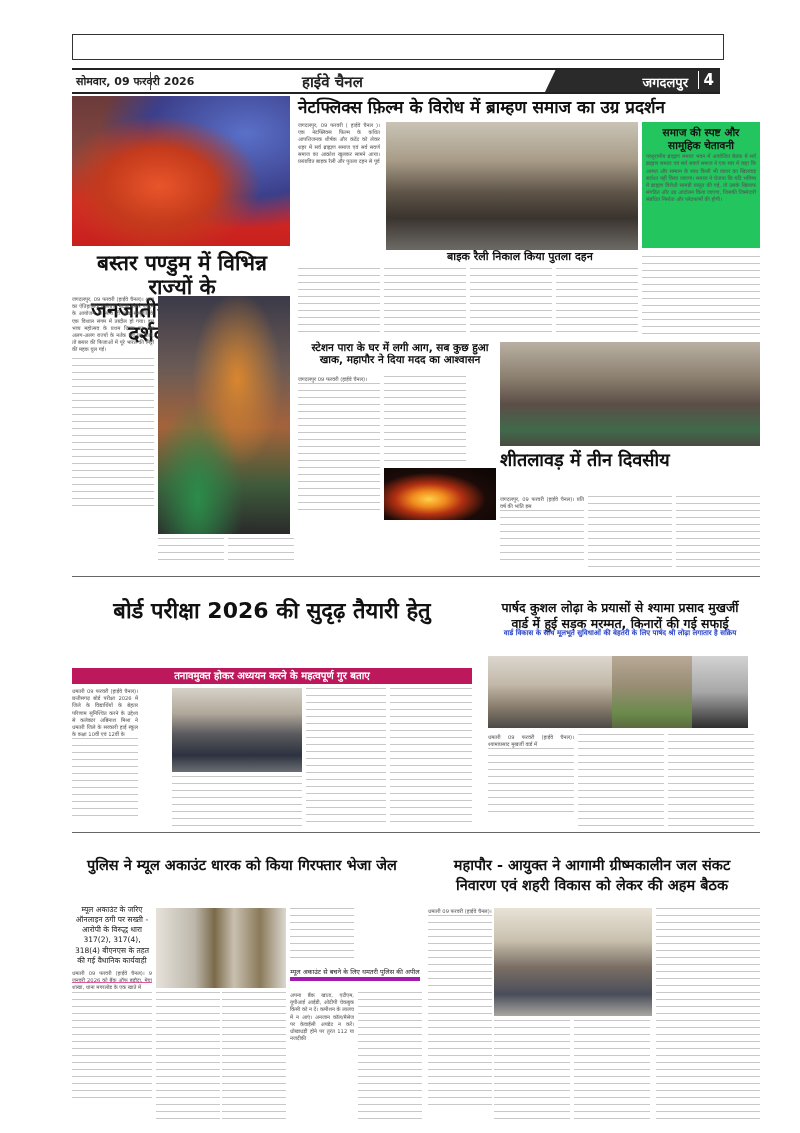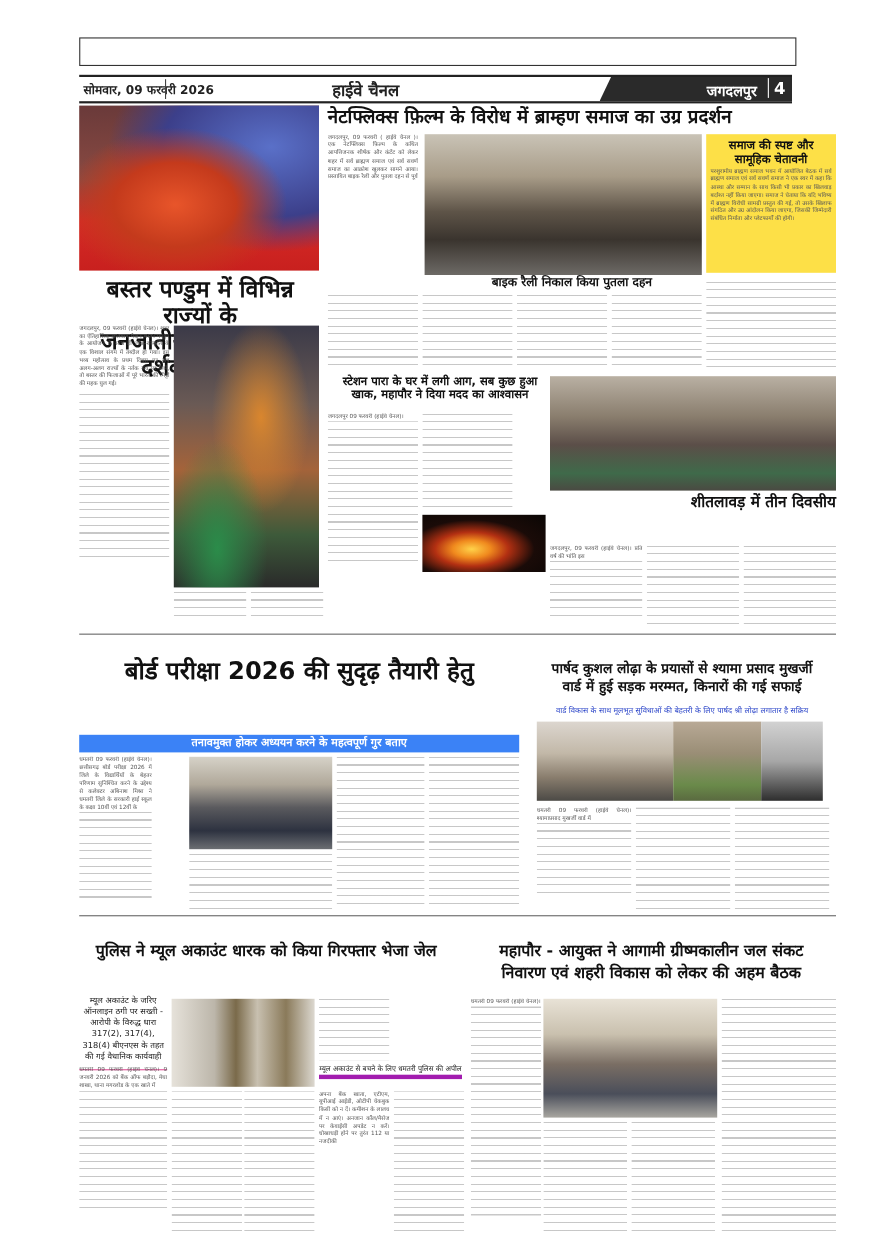--- a/index.html
+++ b/index.html
@@ -10,22 +10,22 @@
   .mast .date{position:absolute;left:4px;top:3px;font-size:11px;font-weight:bold;color:#222;}
   .mast .sep{position:absolute;left:78px;top:2px;width:1px;height:18px;background:#444;}
   .mast .brand{position:absolute;left:230px;top:1px;font-size:15px;font-weight:bold;color:#222;}
   .mast .cityband{position:absolute;right:0;top:0;width:175px;height:22px;background:#2a2a2a;clip-path:polygon(6% 0,100% 0,100% 100%,0 100%);}
   .mast .city{position:absolute;right:32px;top:3px;font-size:13px;font-weight:bold;color:#fff;}
   .mast .pg{position:absolute;right:6px;top:1px;font-size:15px;font-weight:bold;color:#fff;border-left:1px solid #fff;padding-left:5px;}
   .photo{overflow:hidden;}
   .h1{font-weight:bold;color:#111;line-height:1.12;}
   .body-col{font-size:5.2px;line-height:7.2px;color:#555;text-align:justify;overflow:hidden;}
   .lines{width:100%;height:100%;background:repeating-linear-gradient(to bottom,#9a9a9a 0,#9a9a9a 1px,transparent 1px,transparent 7px);opacity:.55;}
-  .box-tan{background:#fde047;}
-  .redband{background:#3b82f6;color:#fff;text-align:center;font-weight:bold;}
+  .box-tan{background:#22c55e;}
+  .redband{background:#be185d;color:#fff;text-align:center;font-weight:bold;}
   .rule{background:#666;height:1px;}
 </style>
 </head>
 <body>
 
 <div class="abs topbox"></div>
 
 <div class="abs mast">
   <span class="date">सोमवार, 09 फरवरी 2026</span>
   <span class="sep"></span>
@@ -103,21 +103,21 @@
 </div>
 <div class="abs body-col" style="left:384px;top:376px;width:82px;height:90px;">
     <div class="lines"></div>
   </div>
 <div class="abs photo" style="left:384px;top:468px;width:112px;height:52px;background:
      radial-gradient(ellipse at 40% 60%,#ffd24a 0,#f08a1e 18%,#b33012 35%,#1a0b08 60%,#0a0604 100%);"></div>
 
 <div class="abs photo" style="left:500px;top:342px;width:260px;height:104px;background:
      linear-gradient(to bottom,#b9b0a3 0%,#8a7e6e 35%,#5b4e48 60%,#3f6a4a 85%,#4a4a42 100%);"></div>
 
-<div class="abs h1" style="left:500px;top:450px;width:260px;font-size:14px;text-align:right;">
+<div class="abs h1" style="left:500px;top:450px;width:260px;font-size:18px;text-align:left;">
   <div>शीतलावड़ में तीन दिवसीय</div>
 </div>
 <div class="abs body-col" style="left:500px;top:496px;width:84px;height:72px;">
   <span>जगदलपुर, 09 फरवरी (हाईवे चैनल)। प्रति वर्ष की भांति इस</span>
   <div class="lines" style="height:56px;"></div>
 </div>
 <div class="abs body-col" style="left:588px;top:496px;width:84px;height:72px;">
     <div class="lines"></div>
   </div>
 <div class="abs body-col" style="left:676px;top:496px;width:84px;height:72px;">
@@ -143,41 +143,41 @@
     <div class="lines"></div>
   </div>
 <div class="abs body-col" style="left:390px;top:688px;width:82px;height:140px;">
     <div class="lines"></div>
   </div>
 
 <div class="abs h1" style="left:480px;top:600px;width:280px;font-size:12.5px;text-align:center;line-height:1.25;">
   <div>पार्षद कुशल लोढ़ा के प्रयासों से श्यामा प्रसाद मुखर्जी</div>
   <div>वार्ड में हुई सड़क मरम्मत, किनारों की गई सफाई</div>
 </div>
-<div class="abs" style="left:480px;top:641px;width:280px;font-size:7px;color:#2a44c8;text-align:center;white-space:nowrap;font-weight:normal;">वार्ड विकास के साथ मूलभूत सुविधाओं की बेहतरी के लिए पार्षद श्री लोढ़ा लगातार है सक्रिय</div>
+<div class="abs" style="left:480px;top:628px;width:280px;font-size:7px;color:#2a44c8;text-align:center;white-space:nowrap;font-weight:bold;">वार्ड विकास के साथ मूलभूत सुविधाओं की बेहतरी के लिए पार्षद श्री लोढ़ा लगातार है सक्रिय</div>
 <div class="abs photo" style="left:488px;top:656px;width:124px;height:72px;background:linear-gradient(to bottom,#dcd6cf 0%,#c2b8a8 40%,#8a7e6e 70%,#4c4a46 100%);"></div>
 <div class="abs photo" style="left:612px;top:656px;width:80px;height:72px;background:linear-gradient(to bottom,#b8a996 0%,#9a8e76 40%,#6a8a4a 80%,#5a6a40 100%);"></div>
 <div class="abs photo" style="left:692px;top:656px;width:56px;height:72px;background:linear-gradient(to bottom,#d2d2d2 0%,#a7a7a7 50%,#2e2e2e 100%);"></div>
 <div class="abs body-col" style="left:488px;top:734px;width:86px;height:94px;">
   <span>धमतरी 09 फरवरी (हाईवे चैनल)। श्यामाप्रसाद मुखर्जी वार्ड में</span>
   <div class="lines" style="height:70px;"></div>
 </div>
 <div class="abs body-col" style="left:578px;top:734px;width:86px;height:94px;">
     <div class="lines"></div>
   </div>
 <div class="abs body-col" style="left:668px;top:734px;width:86px;height:94px;">
     <div class="lines"></div>
   </div>
 
 <div class="abs rule" style="left:72px;top:832px;width:688px;"></div>
 
 <div class="abs h1" style="left:72px;top:856px;width:340px;font-size:14.5px;text-align:center;line-height:1.35;">
   <div>पुलिस ने म्यूल अकाउंट धारक को किया गिरफ्तार भेजा जेल</div>
 </div>
-<div class="abs" style="left:72px;top:905px;width:80px;font-size:7.5px;line-height:1.35;text-align:center;color:#222;border-bottom:1px solid #e0559a;padding-bottom:6px;">म्यूल अकाउंट के जरिए ऑनलाइन ठगी पर सख्ती - आरोपी के विरुद्ध धारा 317(2), 317(4), 318(4) बीएनएस के तहत की गई वैधानिक कार्यवाही</div>
+<div class="abs" style="left:72px;top:905px;width:80px;font-size:7.5px;line-height:1.35;text-align:center;color:#222;border-bottom:1px solid #e0559a;padding-bottom:16px;">म्यूल अकाउंट के जरिए ऑनलाइन ठगी पर सख्ती - आरोपी के विरुद्ध धारा 317(2), 317(4), 318(4) बीएनएस के तहत की गई वैधानिक कार्यवाही</div>
 <div class="abs body-col" style="left:72px;top:970px;width:80px;height:150px;">
   <span>धमतरी 09 फरवरी (हाईवे चैनल)। 9 जनवरी 2026 को बैंक ऑफ बड़ौदा, मेघा शाखा, थाना मगरलोड के एक खाते में</span>
   <div class="lines" style="height:110px;"></div>
 </div>
 <div class="abs photo" style="left:156px;top:908px;width:130px;height:80px;background:
      linear-gradient(to right,#e6e2da 0%,#bcb6aa 30%,#7a6a4a 45%,#c8c0b0 60%,#8a7a5a 80%,#dcd8d0 100%);"></div>
 <div class="abs body-col" style="left:156px;top:992px;width:64px;height:128px;">
     <div class="lines"></div>
   </div>
 <div class="abs body-col" style="left:222px;top:992px;width:64px;height:128px;">

